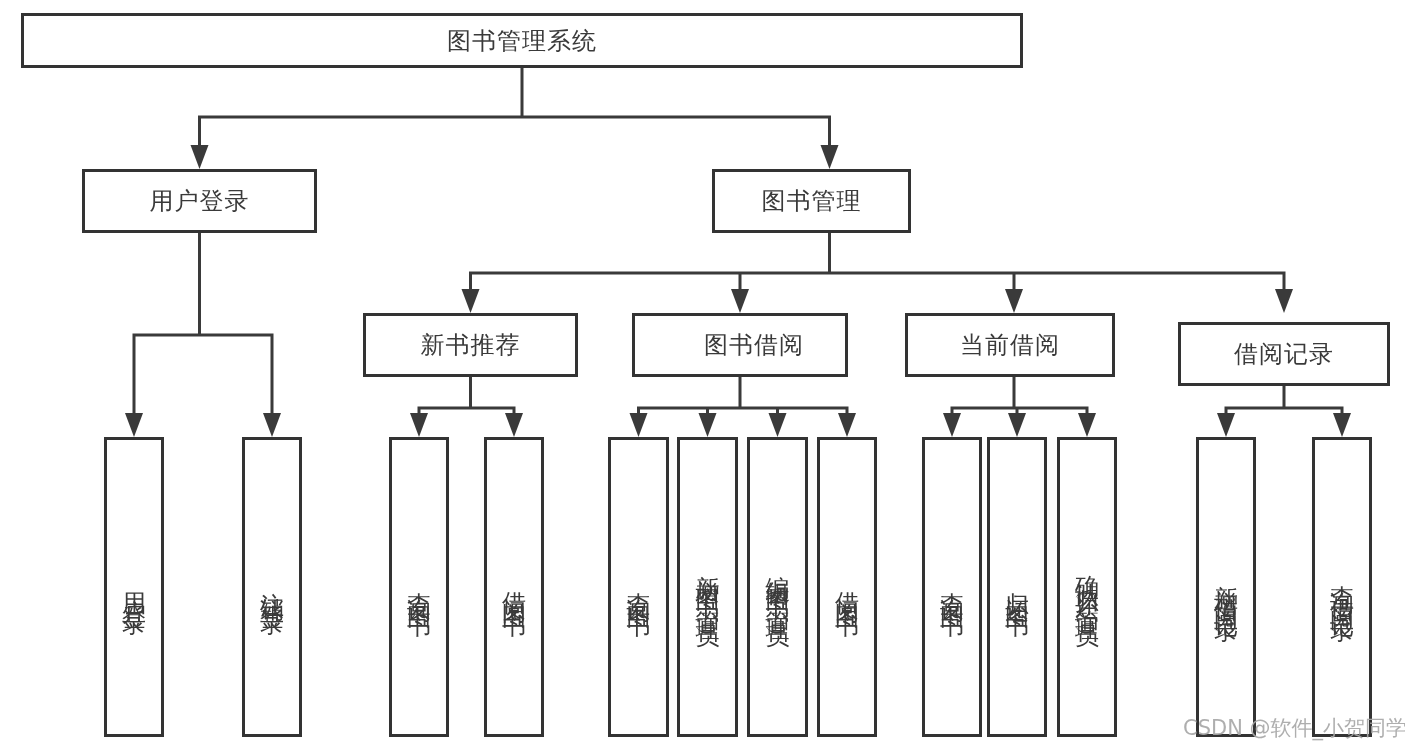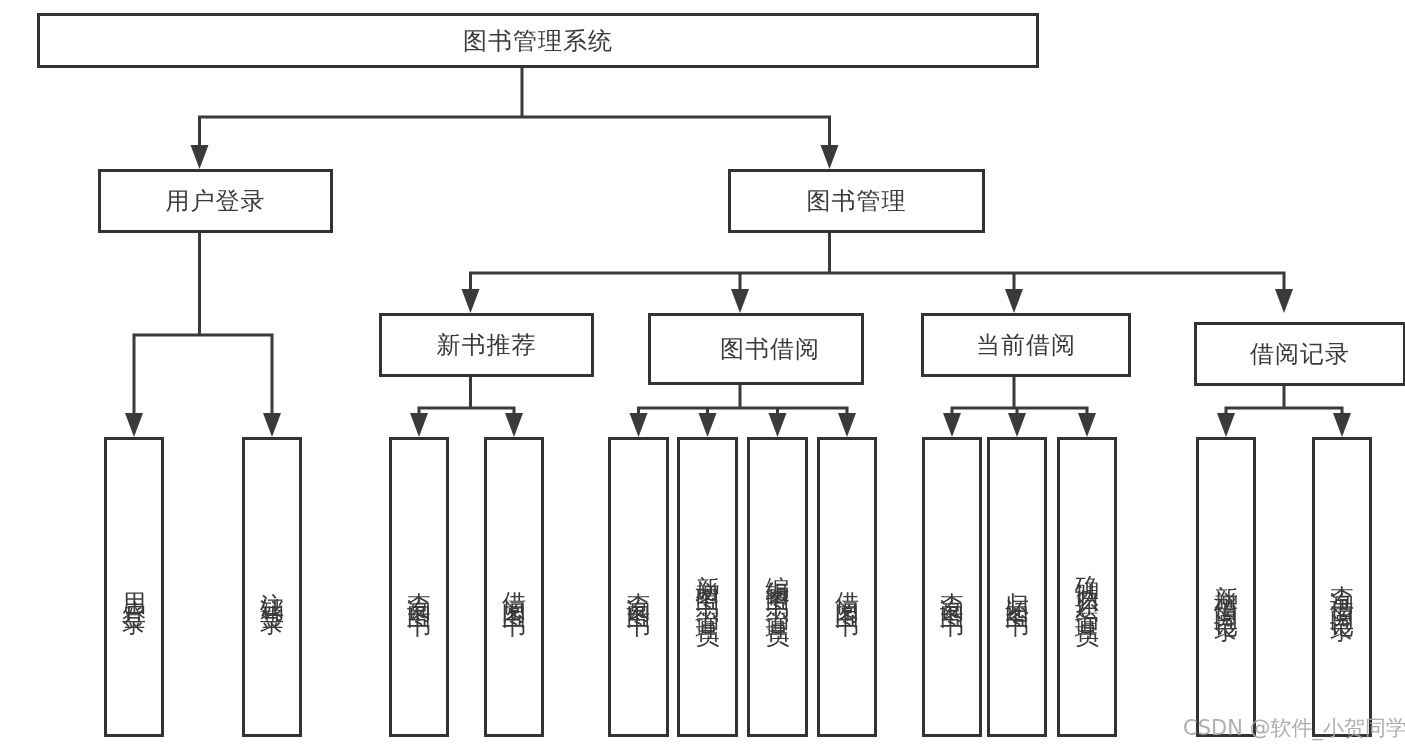--- a/index.html
+++ b/index.html
@@ -29,21 +29,20 @@
     border: 3px solid #333333;
     color: #3a3a3a;
     display: flex;
     align-items: center;
     justify-content: center;
   }
   .hbox {
     font-size: 24px;
     letter-spacing: 1px;
     white-space: nowrap;
-    margin-left: 16px;
   }
   .vbox {
     font-size: 24px;
   }
   .vbox .vtext {
     writing-mode: vertical-rl;
     text-orientation: mixed;
     letter-spacing: 7px;
     line-height: 1;
     white-space: nowrap;
@@ -119,28 +118,28 @@
              M1333,413 L1351,413 L1342,437 Z" fill="#3a3a3a" stroke="none"></path>
   </svg>
 
   <div class="node hbox" style="left:21px; top:13px; width:1002px; height:55px;">
     <span>图书管理系统</span>
   </div>
 
   <div class="node hbox" style="left:82px; top:169px; width:235px; height:64px;">
     <span>用户登录</span>
   </div>
-  <div class="node hbox" style="left:712px; top:169px; width:257px; height:64px;">
+  <div class="node hbox" style="left:712px; top:169px; width:199px; height:64px;">
     <span>图书管理</span>
   </div>
 
   <div class="node hbox" style="left:363px; top:313px; width:215px; height:64px;">
     <span>新书推荐</span>
   </div>
-  <div class="node hbox" style="left:632px; top:313px; width:216px; height:72px;padding-left:28px;">
+  <div class="node hbox" style="left:632px; top:313px; width:216px; height:64px;padding-left:28px;">
     <span>图书借阅</span>
   </div>
   <div class="node hbox" style="left:905px; top:313px; width:210px; height:64px;">
     <span>当前借阅</span>
   </div>
   <div class="node hbox" style="left:1178px; top:322px; width:212px; height:64px;">
     <span>借阅记录</span>
   </div>
 
   <div class="node vbox" style="left:104px; top:437px; width:60px; height:300px;">

